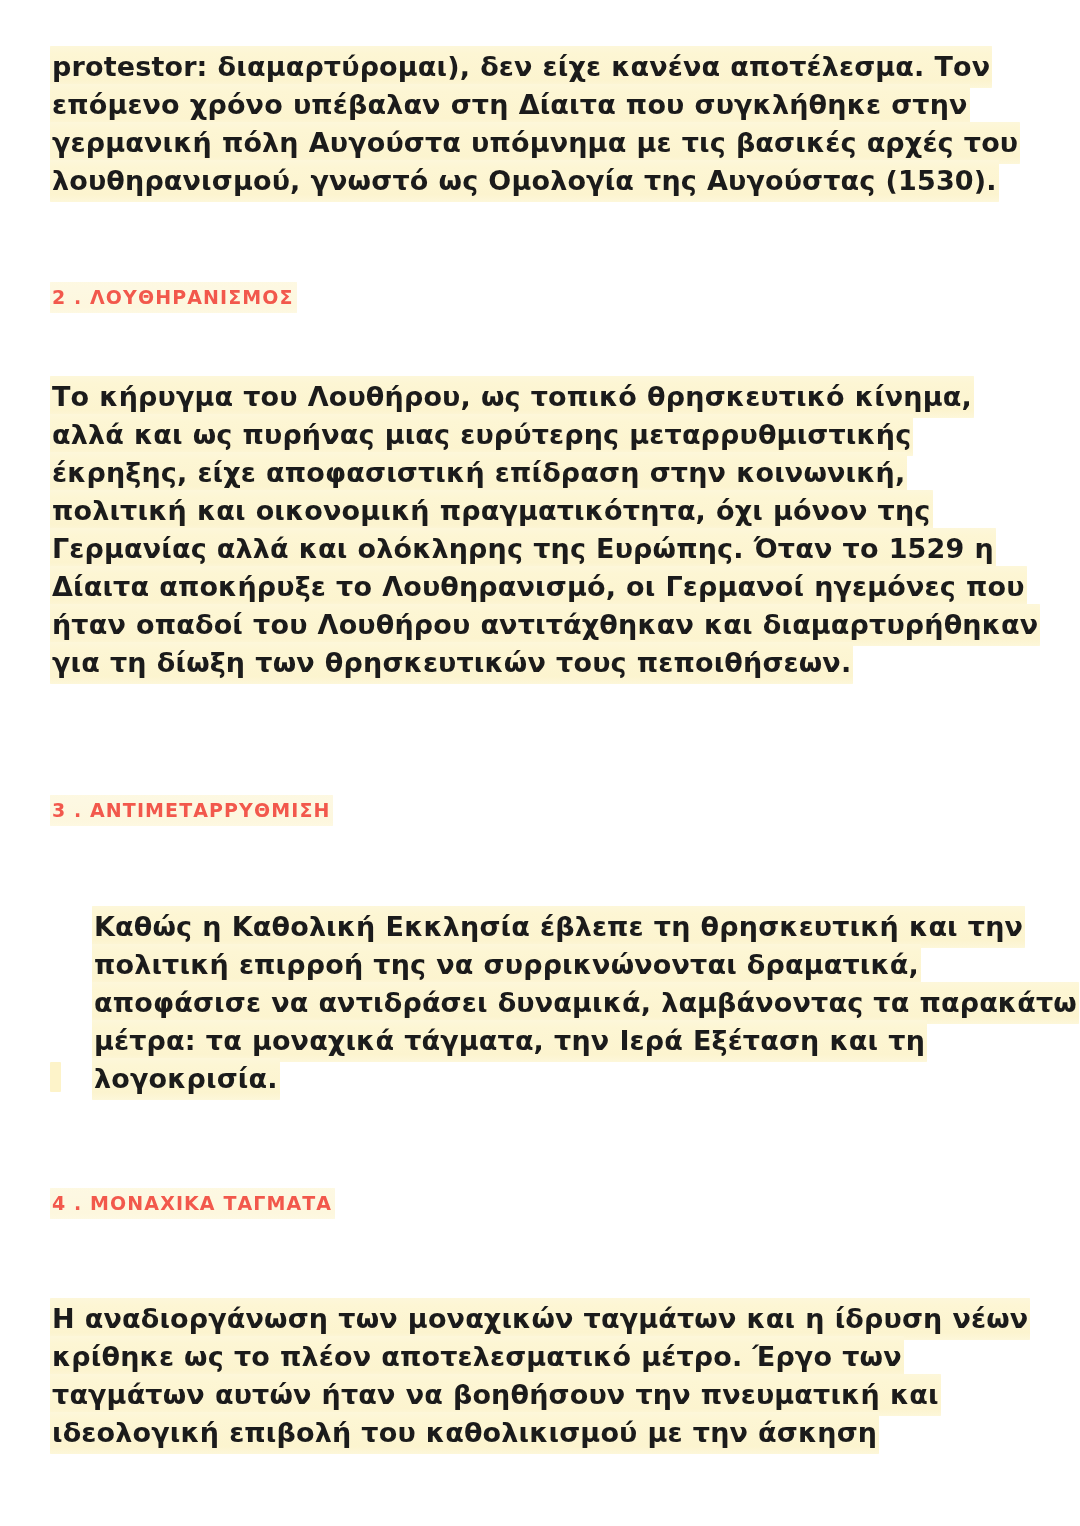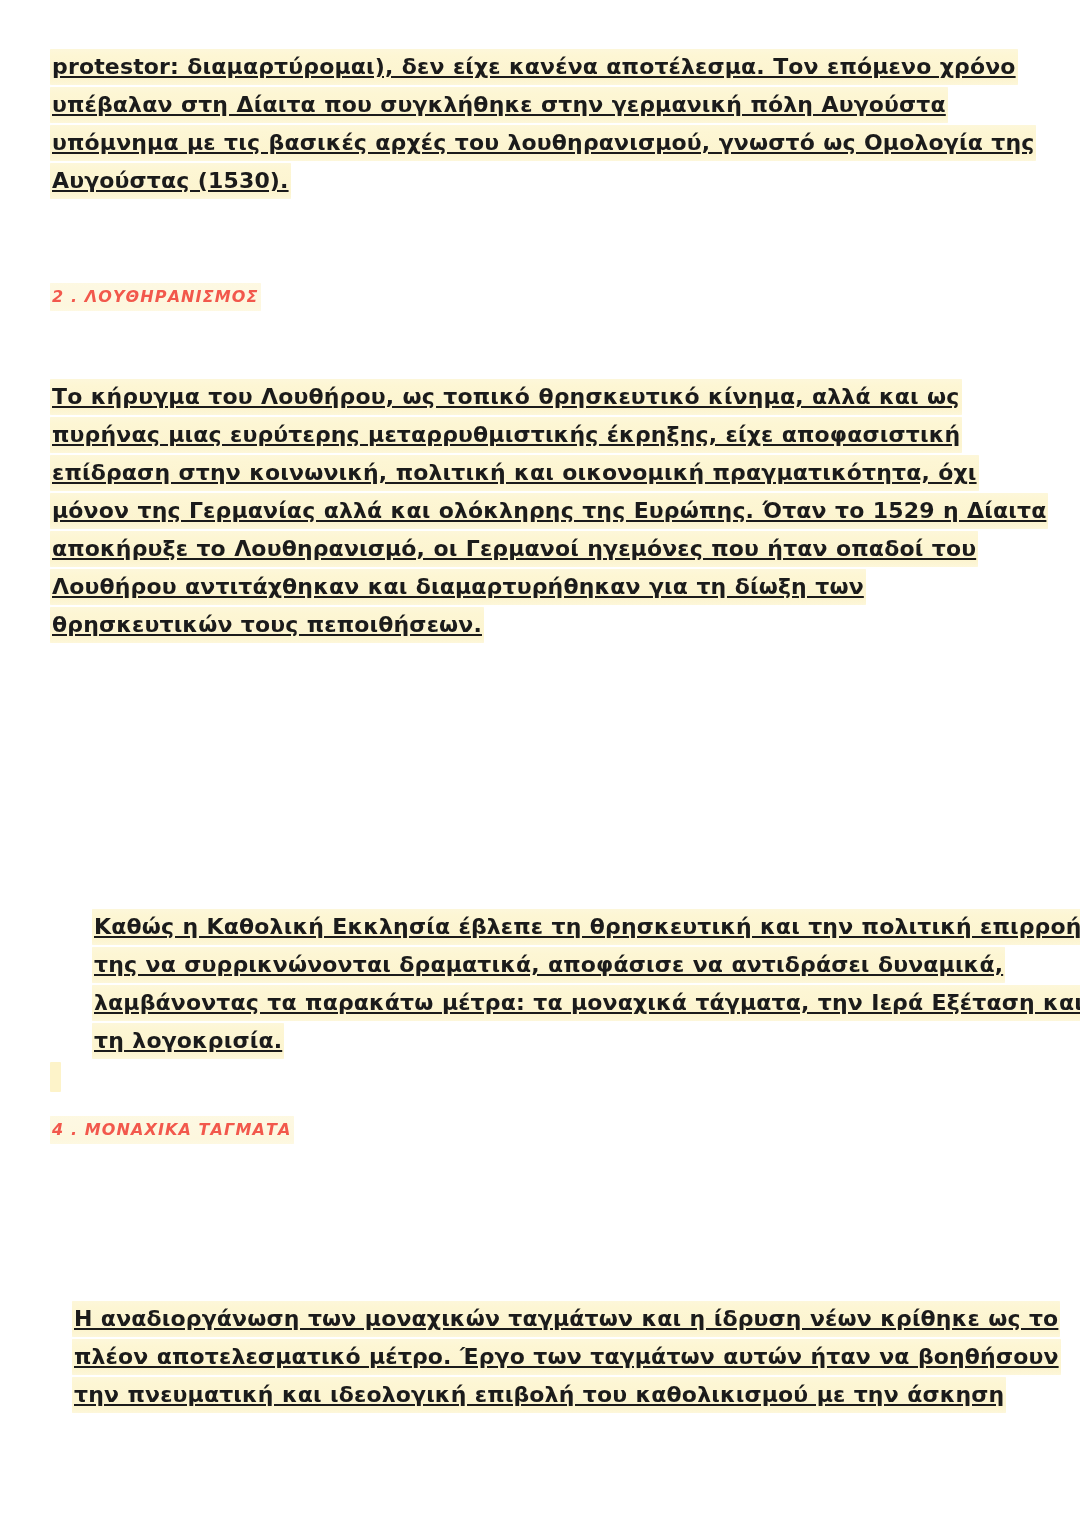--- a/index.html
+++ b/index.html
@@ -24,27 +24,26 @@
   }
 
   
   .block {
     position: absolute;
     left: 50px;
     width: 1000px;
   }
 
   .para {
-    font-size: 22px;
+    font-size: 27px;
     line-height: 38px;
     color: #1b1b1b;
     font-weight: 700;
     letter-spacing: 0.15px;
     word-spacing: 0.5px;
-    text-decoration: underline;
   }
 
   
   .para .hl,
   .heading .hl {
     background-color: #fdf7da;
     box-decoration-break: clone;
     -webkit-box-decoration-break: clone;
     padding: 5px 2px 6px 2px;
     border-radius: 1px;
@@ -54,26 +53,25 @@
     background-image: linear-gradient(
       to bottom,
       rgba(253,247,218,0.55) 0%,
       #fdf6d4 18%,
       #fcf4cf 82%,
       rgba(253,247,218,0.5) 100%
     );
   }
 
   .heading {
-    font-size: 16px;
+    font-size: 19px;
     line-height: 30px;
     font-weight: 700;
     letter-spacing: 1.1px;
     color: #f2584c;
-    font-style: italic;
   }
   .heading .hl {
     background-image: linear-gradient(
       to bottom,
       rgba(254,250,233,0.5) 0%,
       #fdf8e2 20%,
       #fdf7de 80%,
       rgba(254,250,233,0.5) 100%
     );
     padding: 4px 3px 5px 2px;
@@ -89,34 +87,35 @@
     border-radius: 1px;
   }
 
   
   #p-intro    { top: 48px; }
   #h-2        { top: 282px; }
   #p-lutheran { top: 378px; }
   #h-3        { top: 795px; }
   #p-counter  { top: 908px; margin-left: 42px; }
   #mark-1     { top: 1062px; }
-  #h-4        { top: 1115px; }
-  #p-orders   { top: 1300px; margin-left: 22px; }
+  #h-4        { top: 1188px; }
+  #p-orders   { top: 1300px; }
 </style>
 </head>
 <body>
 
 <div class="page">
 
   <div class="block para" id="p-intro"><span class="hl">protestor: διαμαρτύρομαι), δεν είχε κανένα αποτέλεσμα. Τον επόμενο χρόνο υπέβαλαν στη Δίαιτα που συγκλήθηκε στην γερμανική πόλη Αυγούστα υπόμνημα με τις βασικές αρχές του λουθηρανισμού, γνωστό ως Ομολογία της Αυγούστας (1530).</span></div>
 
   <div class="block heading" id="h-2"><span class="hl">2 . ΛΟΥΘΗΡΑΝΙΣΜΟΣ</span></div>
 
   <div class="block para" id="p-lutheran"><span class="hl">Το κήρυγμα του Λουθήρου, ως τοπικό θρησκευτικό κίνημα, αλλά και ως πυρήνας μιας ευρύτερης μεταρρυθμιστικής έκρηξης, είχε αποφασιστική επίδραση στην κοινωνική, πολιτική και οικονομική πραγματικότητα, όχι μόνον της Γερμανίας αλλά και ολόκληρης της Ευρώπης. Όταν το 1529 η Δίαιτα αποκήρυξε το Λουθηρανισμό, οι Γερμανοί ηγεμόνες που ήταν οπαδοί του Λουθήρου αντιτάχθηκαν και διαμαρτυρήθηκαν για τη δίωξη των θρησκευτικών τους πεποιθήσεων.</span></div>
 
+  <div class="block heading" id="h-3"><span class="hl">3 . ΑΝΤΙΜΕΤΑΡΡΥΘΜΙΣΗ</span></div>
 
   <div class="block para" id="p-counter"><span class="hl">Καθώς η Καθολική Εκκλησία έβλεπε τη θρησκευτική και την πολιτική επιρροή της να συρρικνώνονται δραματικά, αποφάσισε να αντιδράσει δυναμικά, λαμβάνοντας τα παρακάτω μέτρα: τα μοναχικά τάγματα, την Ιερά Εξέταση και τη λογοκρισία.</span></div>
 
   <div class="stray-mark" id="mark-1"></div>
 
   <div class="block heading" id="h-4"><span class="hl">4 . ΜΟΝΑΧΙΚΑ ΤΑΓΜΑΤΑ</span></div>
 
   <div class="block para" id="p-orders"><span class="hl"> Η αναδιοργάνωση των μοναχικών ταγμάτων και η ίδρυση νέων κρίθηκε ως το πλέον αποτελεσματικό μέτρο. Έργο των ταγμάτων αυτών ήταν να βοηθήσουν την πνευματική και ιδεολογική επιβολή του καθολικισμού με την άσκηση</span></div>
 
 </div>

